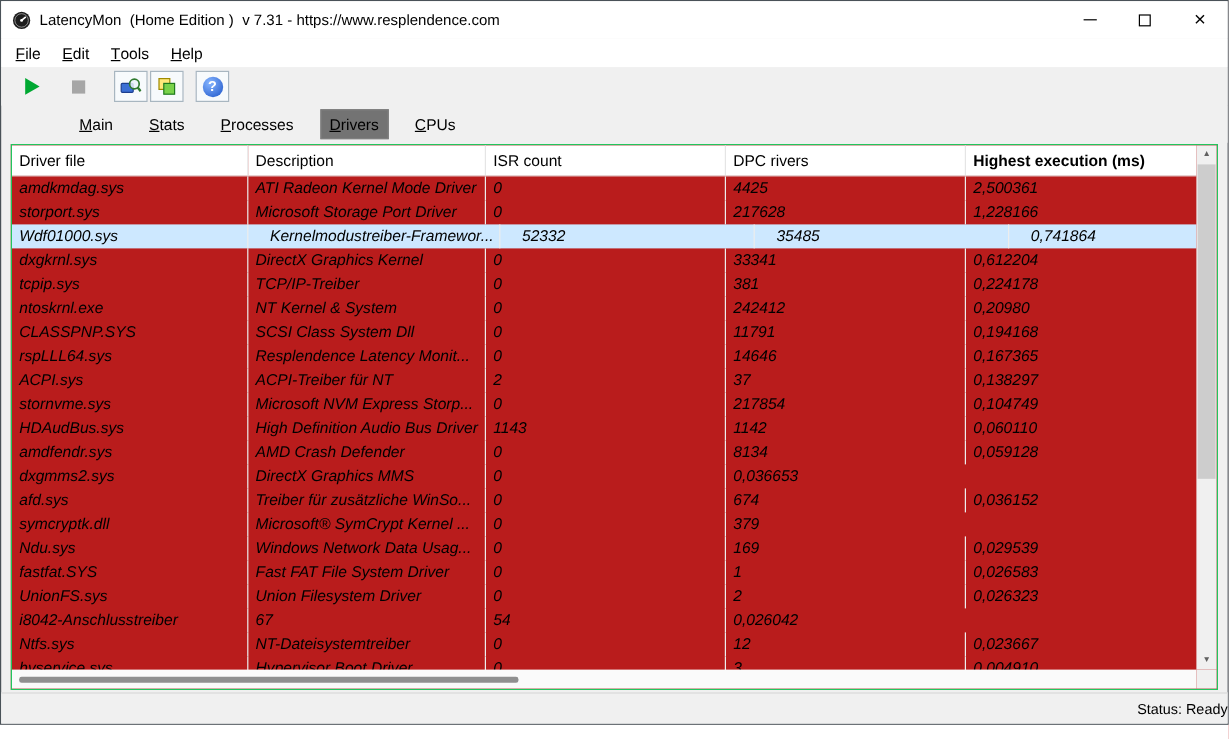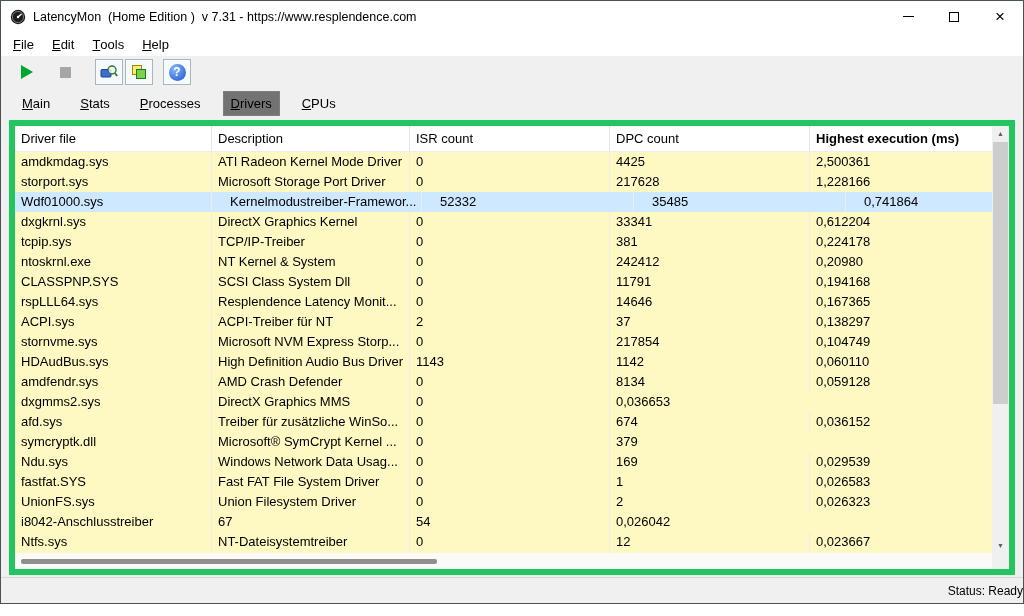--- a/index.html
+++ b/index.html
@@ -24,30 +24,30 @@
   
   .toolbar { flex: 0 0 32px; display: flex; align-items: center; padding-left: 12px; background: #f0f0f0; }
   .tool-btn { width: 28px; height: 26px; display: flex; align-items: center; justify-content: center; border: 1px solid transparent; background: transparent; }
   .tool-btn.framed { border: 1px solid #a8b6c0; background: #f7fafc; }
   .play-shape { width: 0; height: 0; border-top: 7px solid transparent; border-bottom: 7px solid transparent; border-left: 12px solid #00a832; }
   .stop-shape { width: 11px; height: 11px; background: #a6a6a6; }
   .help-sphere { width: 17px; height: 17px; border-radius: 50%; background: radial-gradient(circle at 35% 30%, #86b5ff, #1c54c8); color: #fff; font-weight: bold; font-size: 12px; display: flex; align-items: center; justify-content: center; }
   .sp10 { width: 10px; } .sp16 { width: 16px; } .sp2 { width: 2px; }
 
   
-  .tabbar { flex: 0 0 31px; display: flex; align-items: center; padding-left: 13px; background: #f0f0f0; }
+  .tabbar { flex: 0 0 31px; display: flex; align-items: center; padding-left: 13px; background: #f0f0f0; margin-left: 44px; }
   .tab { font-size: 13px; padding: 4px 7px; margin-right: 14px; border: 1px solid transparent; }
   .tab.active { border: 1px solid #7f7f7f; background: #737373; }
 
   
-  .list { flex: 1; margin: 1px 8px 2px 8px; background: #fef9c3; border: 6px solid #22c55e; position: relative; overflow: hidden; font-size: 13px; }
+  .list { flex: 1; margin: 1px 8px 2px 8px; background: #b91c1c; border: 1px solid #22c55e; position: relative; overflow: hidden; font-size: 13px; }
   .lv-header { display: grid; grid-template-columns: 197px 198px 200px 200px 1fr; height: 26px; margin-right: 17px; border-bottom: 1px solid #ededed; }
   .hcell { line-height: 25px; padding-left: 6px; border-right: 1px solid #e5e5e5; white-space: nowrap; overflow: hidden; background: #fff; }
   .hcell:last-child { border-right: none; font-weight: bold; }
-  .lrow { display: grid; grid-template-columns: 197px 198px 200px 200px 1fr; height: 20px; margin-right: 17px; }
+  .lrow { display: grid; grid-template-columns: 197px 198px 200px 200px 1fr; height: 20px; margin-right: 17px; font-style: italic; }
   .lrow.selected { background: #cde8ff; gap: 12px; }
   .cell { line-height: 20px; padding-left: 6px; border-right: 1px solid #ededed; white-space: nowrap; overflow: hidden; }
   .cell:last-child { border-right: none; }
 
   
   .vscroll { position: absolute; top: 0; right: 0; bottom: 16px; width: 17px; background: #f0f0f0; }
   .vscroll .arrow { height: 15px; display: flex; align-items: center; justify-content: center; font-size: 7px; color: #606060; }
   .vscroll .arrow.down { position: absolute; bottom: 0; left: 0; right: 0; }
   .vthumb { position: absolute; left: 1px; right: 1px; top: 16px; height: 262px; background: #cdcdcd; }
   .hscroll { position: absolute; left: 0; right: 17px; bottom: 0; height: 16px; background: #fafafa; }
@@ -125,21 +125,21 @@
       <div class="tab"><u>P</u>rocesses</div>
       <div class="tab active"><u>D</u>rivers</div>
       <div class="tab"><u>C</u>PUs</div>
     </div>
 
   <div class="list">
     <div class="lv-header" id="lv-header">
         <div class="hcell">Driver file</div>
         <div class="hcell">Description</div>
         <div class="hcell">ISR count</div>
-        <div class="hcell">DPC count</div>
+        <div class="hcell">DPC rivers</div>
         <div class="hcell">Highest execution (ms)</div>
       </div>
     <div class="lv-body" id="lv-body">
         <div class="lrow">
           <div class="cell">amdkmdag.sys</div>
           <div class="cell">ATI Radeon Kernel Mode Driver</div>
           <div class="cell">0</div>
           <div class="cell">4425</div>
           <div class="cell">2,500361</div>
         </div>
@@ -271,20 +271,21 @@
           <div class="cell">NT-Dateisystemtreiber</div>
           <div class="cell">0</div>
           <div class="cell">12</div>
           <div class="cell">0,023667</div>
         </div>
         <div class="lrow">
           <div class="cell">hvservice.sys</div>
           <div class="cell">Hypervisor Boot Driver</div>
           <div class="cell">0</div>
           <div class="cell">3</div>
+          <div class="cell">0,004910</div>
         </div>
       </div>
 
     <div class="vscroll">
       <div class="arrow">▲</div>
       <div class="vthumb"></div>
       <div class="arrow down">▼</div>
     </div>
     <div class="hscroll">
       <div class="hthumb"></div>

